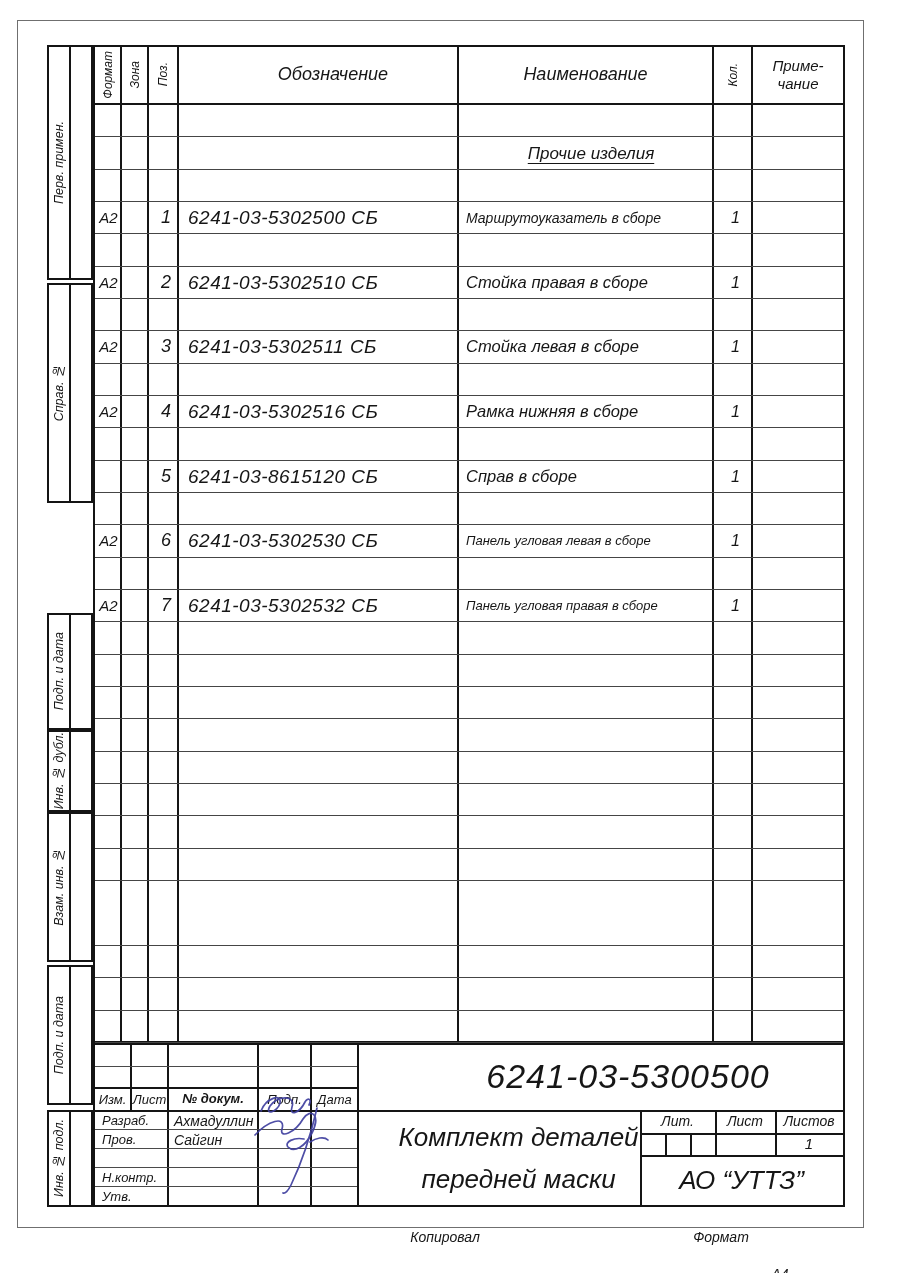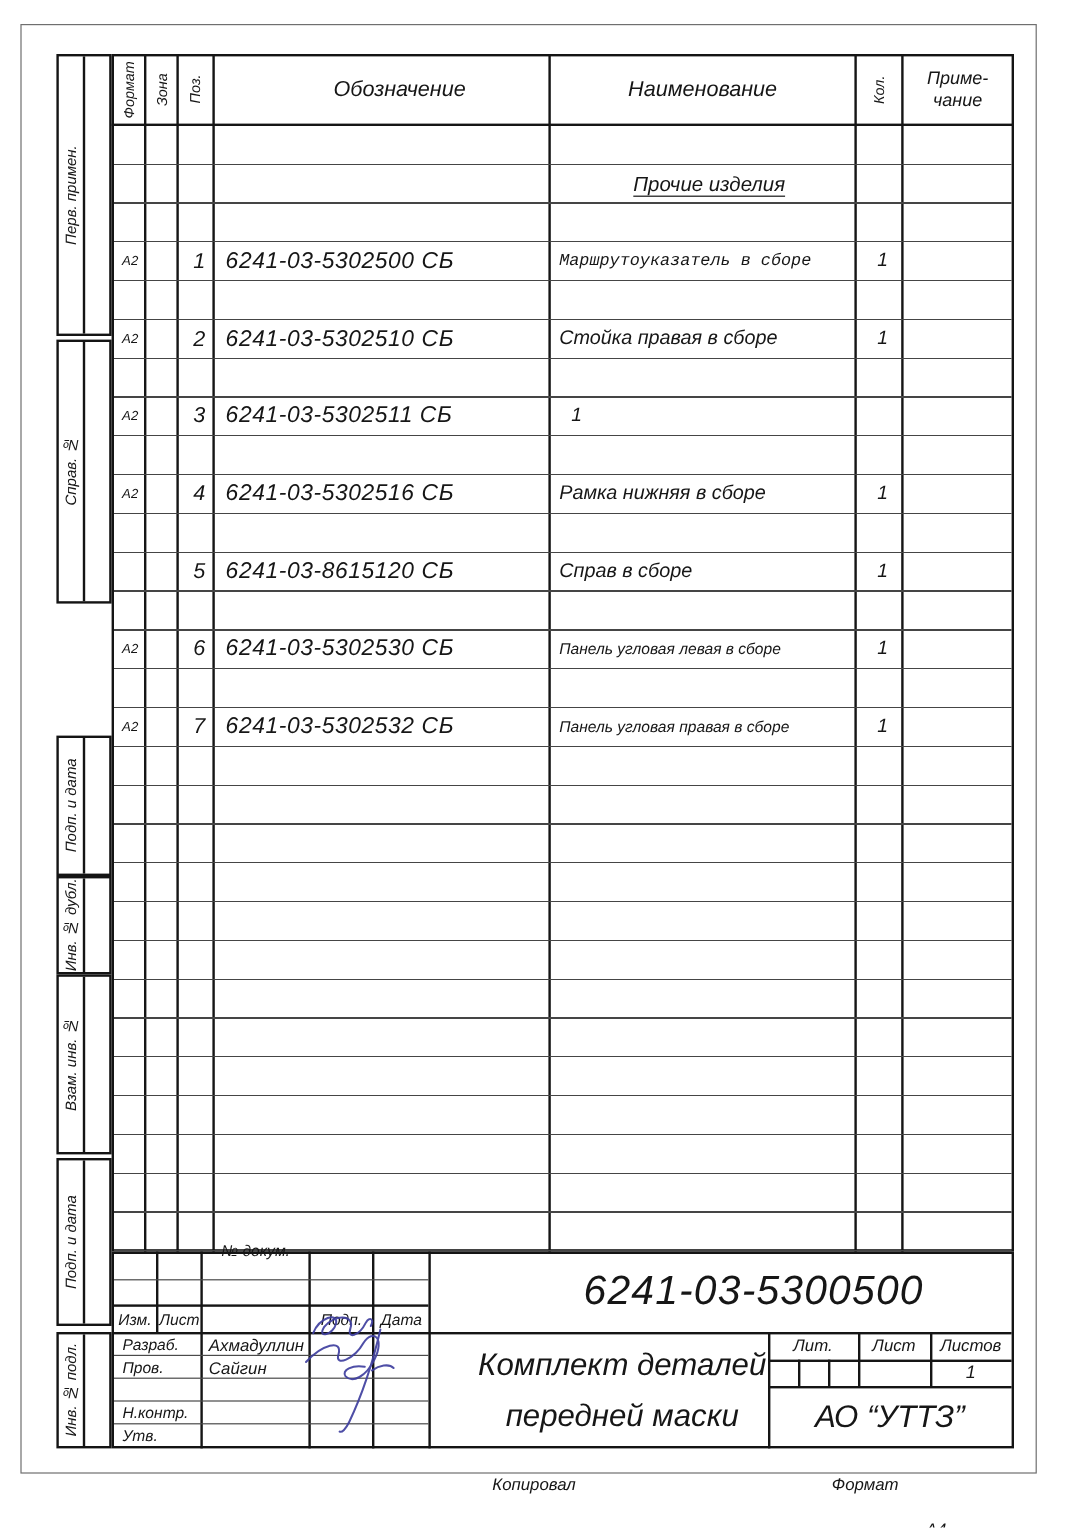--- a/index.html
+++ b/index.html
@@ -20,21 +20,21 @@
   .spec-frame{left:93px;top:45px;width:752px;height:998px;border:2px solid #141414;box-sizing:border-box;}
   .spec-bodylines{
     left:95px;top:105px;width:748px;height:938px;
     background:repeating-linear-gradient(to bottom, rgba(0,0,0,0) 0 31.34px, #454545 31.34px 32.34px);
   }
   .hdr-small{font-size:12px;}
   .hdr-big{font-size:18px;}
   .note-hdr{font-size:15px;line-height:1.15;}
   
   .rw{position:absolute;left:95px;width:748px;height:31px;display:flex;align-items:center;}
-  .rw .cf{width:27px;display:flex;align-items:center;justify-content:center;font-size:11px;}
+  .rw .cf{width:27px;display:flex;align-items:center;justify-content:center;font-size:15px;}
   .rw .czn{width:29px;}
   .rw .cp{width:30px;display:flex;align-items:center;justify-content:center;font-size:18px;}
   .rw .cd{width:280px;padding-left:7px;box-sizing:border-box;font-size:19px;letter-spacing:.5px;white-space:nowrap;}
   .rw .cn{width:255px;padding-left:5px;box-sizing:border-box;white-space:nowrap;}
   .rw .cq{width:39px;display:flex;align-items:center;justify-content:center;font-size:16px;}
   .nm-lg{font-size:16.5px;}
   .nm-sm{font-size:13px;}
   .section-title{font-size:17px;text-decoration:underline;text-underline-offset:4px;}
   
   .stamp{position:absolute;left:47px;width:46px;border:2px solid #141414;box-sizing:border-box;display:flex;}
@@ -93,36 +93,37 @@
   <span class="cd"></span>
   <span class="cn ctr section-title" style="justify-content:center;">Прочие изделия</span>
   <span class="cq"></span>
 </div>
 
 <div class="rw" style="top:202px;">
   <span class="cf">А2</span>
     <span class="czn"></span>
   <span class="cp">1</span>
   <span class="cd">6241-03-5302500 СБ</span>
-  <span class="cn nm-sm" style="font-size:14px;font-family:Liberation Mono, monospace;">Маршрутоуказатель в сборе</span>
+  <span class="cn nm-sm" style="font-size:14px;">Маршрутоуказатель в сборе</span>
   <span class="cq">1</span>
 </div>
 <div class="rw" style="top:267px;">
   <span class="cf">А2</span>
     <span class="czn"></span>
   <span class="cp">2</span>
   <span class="cd">6241-03-5302510 СБ</span>
   <span class="cn nm-lg">Стойка правая в сборе</span>
   <span class="cq">1</span>
 </div>
 <div class="rw" style="top:331px;">
   <span class="cf">А2</span>
     <span class="czn"></span>
   <span class="cp">3</span>
   <span class="cd">6241-03-5302511 СБ</span>
+  <span class="cn nm-lg">Стойка левая в сборе</span>
   <span class="cq">1</span>
 </div>
 <div class="rw" style="top:396px;">
   <span class="cf">А2</span>
     <span class="czn"></span>
   <span class="cp">4</span>
   <span class="cd">6241-03-5302516 СБ</span>
   <span class="cn nm-lg">Рамка нижняя в сборе</span>
   <span class="cq">1</span>
 </div>
@@ -214,21 +215,21 @@
 <div class="thinline" style="left:95px;top:1148px;width:262px;"></div>
 <div class="thinline" style="left:95px;top:1167px;width:262px;"></div>
 <div class="thinline" style="left:95px;top:1186px;width:262px;"></div>
 <div class="hline" style="left:640px;top:1133px;width:203px;"></div>
 <div class="hline" style="left:640px;top:1155px;width:203px;"></div>
 
 <div class="abs ctr docnum" style="left:359px;top:1044px;width:484px;height:65px;padding-left:27px;">6241-03-5300500</div>
 
 <div class="abs ctr tb-label" style="left:95px;top:1089px;width:35px;height:21px;">Изм.</div>
 <div class="abs ctr tb-label" style="left:132px;top:1089px;width:35px;height:21px;">Лист</div>
-<div class="abs ctr tb-label" style="left:169px;top:1032px;width:88px;height:21px;">№ докум.</div>
+<div class="abs ctr tb-label" style="left:169px;top:1088px;width:88px;height:21px;font-weight:bold;">№ докум.</div>
 <div class="abs ctr tb-label" style="left:259px;top:1089px;width:51px;height:21px;">Подп.</div>
 <div class="abs ctr tb-label" style="left:312px;top:1089px;width:45px;height:21px;">Дата</div>
 
 <div class="abs padl tb-label" style="left:97px;top:1112px;width:68px;height:17px;">Разраб.</div>
 <div class="abs padl tb-name" style="left:169px;top:1112px;width:86px;height:17px;">Ахмадуллин</div>
 <div class="abs padl tb-label" style="left:97px;top:1131px;width:68px;height:17px;">Пров.</div>
 <div class="abs padl tb-name" style="left:169px;top:1131px;width:86px;height:17px;">Сайгин</div>
 <div class="abs padl tb-label" style="left:97px;top:1169px;width:68px;height:17px;">Н.контр.</div>
 <div class="abs padl tb-label" style="left:97px;top:1188px;width:68px;height:17px;">Утв.</div>
 

